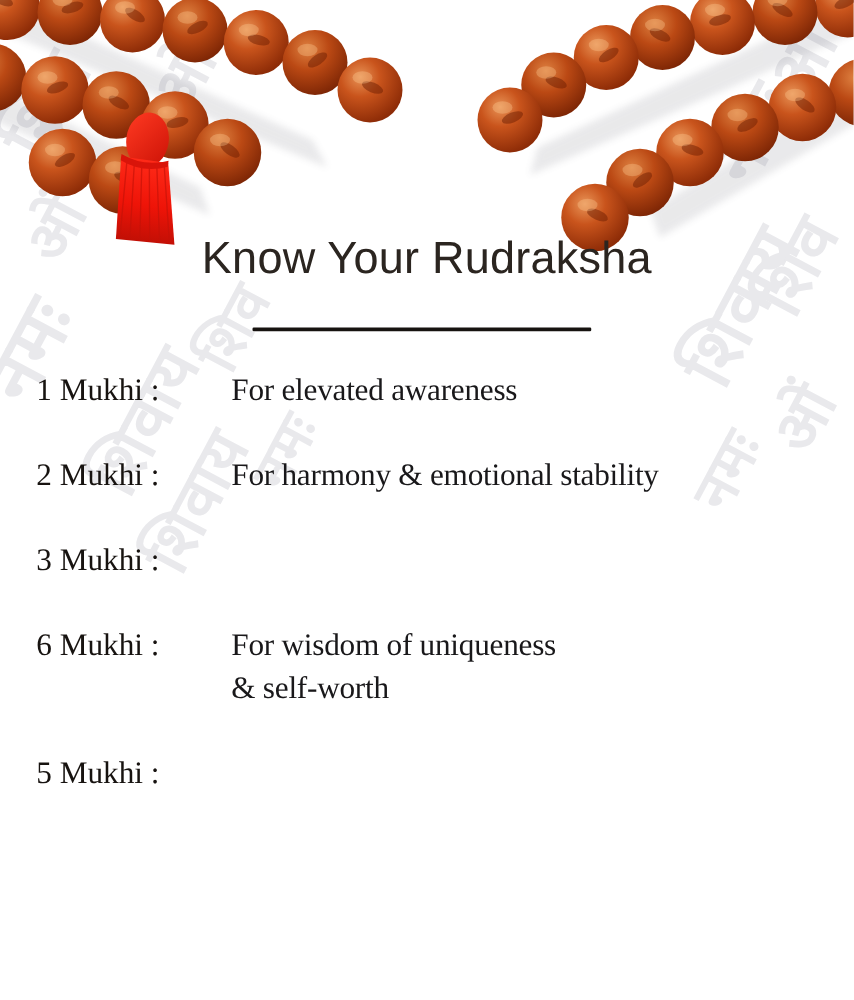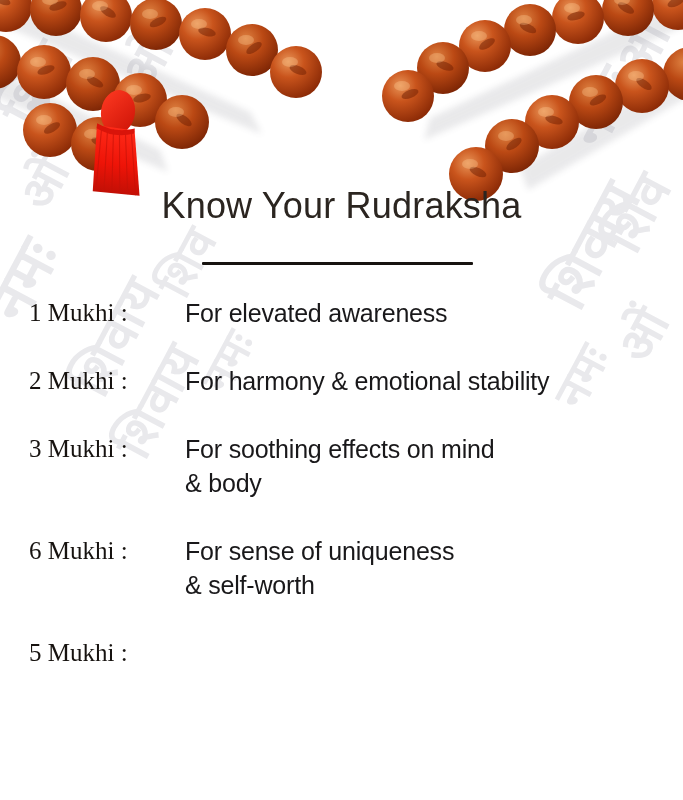--- a/index.html
+++ b/index.html
@@ -95,21 +95,21 @@
     width: 156px;
     font-family: "Liberation Serif", serif;
     font-size: 25px;
     font-weight: 400;
     color: #171310;
     line-height: 34px;
     white-space: nowrap;
   }
   .row-desc {
     flex: 1 1 auto;
-    font-family: Liberation Sans, sans-serif;
+    font-family: Liberation Serif, serif;
     font-size: 25px;
     font-weight: 400;
     color: #19181a;
     line-height: 34px;
     letter-spacing: -0.2px;
   }
   .row-desc .line2 { display: block; }
 </style>
 </head>
 <body>
@@ -292,30 +292,26 @@
 
       <div class="row">
         <div class="row-label">2 Mukhi :</div>
         <div class="row-desc">
           <span>For harmony &amp; emotional stability</span>
         </div>
       </div>
 
       <div class="row">
         <div class="row-label">3 Mukhi :</div>
-        <div class="row-desc">
-          <span>For soothing effects on mind</span>
-          <span class="line2">&amp; body</span>
-        </div>
       </div>
 
       <div class="row">
         <div class="row-label">6 Mukhi :</div>
         <div class="row-desc">
-          <span>For sense of uniqueness</span>
+          <span>For wisdom of uniqueness</span>
           <span class="line2">&amp; self-worth</span>
         </div>
       </div>
 
       <div class="row">
         <div class="row-label">5 Mukhi :</div>
       </div>
 
     </div>
   </div>

